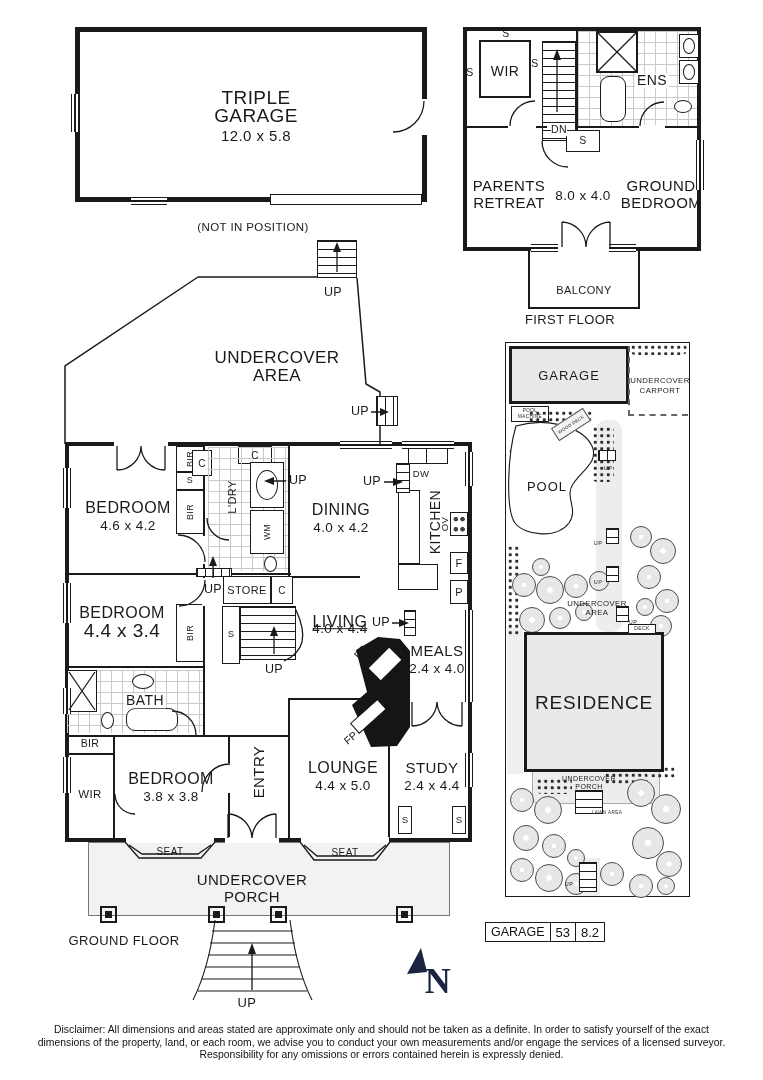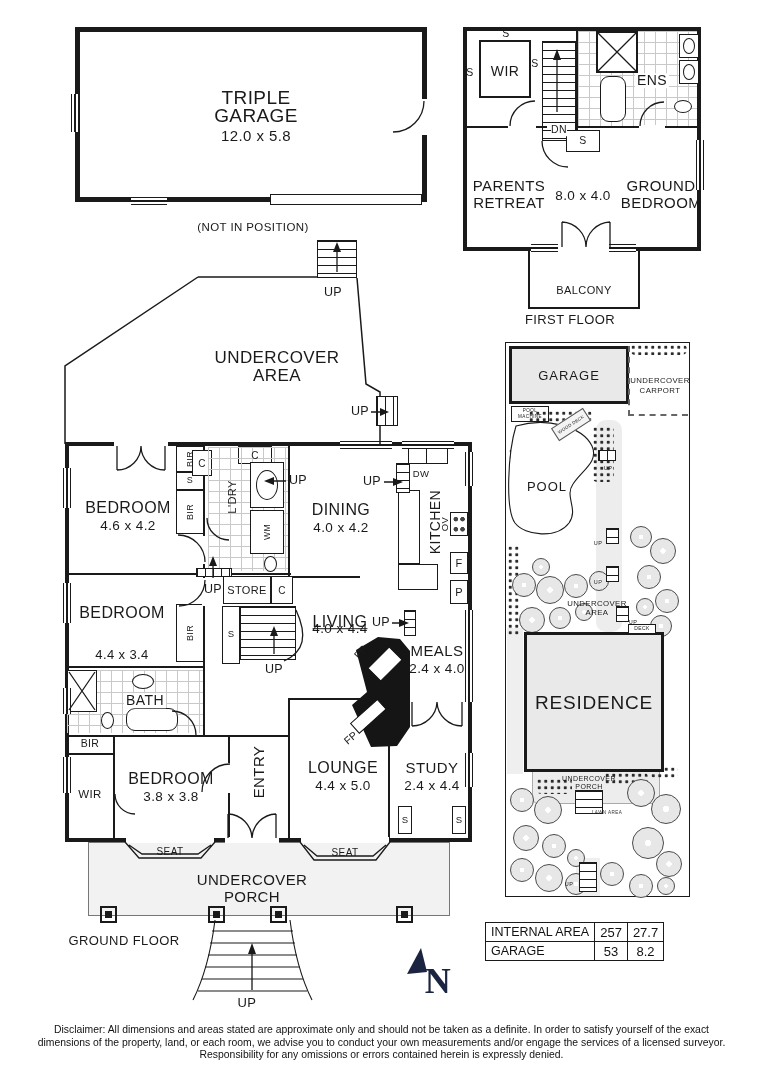--- a/index.html
+++ b/index.html
@@ -182,21 +182,21 @@
   <div class="post" style="left:270px;top:906px;"></div>
   <div class="post" style="left:396px;top:906px;"></div>
 
   <div class="lbl" style="left:277px;top:358px;font-size:17px;">UNDERCOVER</div>
   <div class="lbl" style="left:277px;top:376px;font-size:17px;">AREA</div>
   <div class="lbl" style="left:333px;top:293px;font-size:12.5px;">UP</div>
   <div class="lbl" style="left:360px;top:412px;font-size:12.5px;">UP</div>
   <div class="lbl" style="left:128px;top:508px;font-size:16px;">BEDROOM</div>
   <div class="lbl" style="left:128px;top:526px;font-size:13.5px;">4.6 x 4.2</div>
   <div class="lbl" style="left:122px;top:613px;font-size:16px;">BEDROOM</div>
-  <div class="lbl" style="left:122px;top:631px;font-size:13px;margin-top:24px;">4.4 x 3.4</div>
+  <div class="lbl" style="left:122px;top:631px;font-size:19px;">4.4 x 3.4</div>
   <div class="lbl" style="left:145px;top:701px;font-size:14px;background:#fff;padding:0 2px;z-index:5;">BATH</div>
   <div class="lbl" style="left:90px;top:744px;font-size:10.5px;">BIR</div>
   <div class="lbl" style="left:90px;top:794px;font-size:11.5px;">WIR</div>
   <div class="lbl" style="left:171px;top:779px;font-size:16px;">BEDROOM</div>
   <div class="lbl" style="left:171px;top:797px;font-size:13.5px;">3.8 x 3.8</div>
   <div class="vlbl" style="left:258px;top:772px;font-size:15px;">ENTRY</div>
   <div class="lbl" style="left:343px;top:768px;font-size:16px;">LOUNGE</div>
   <div class="lbl" style="left:343px;top:786px;font-size:13.5px;">4.4 x 5.0</div>
   <div class="lbl" style="left:432px;top:768px;font-size:15px;">STUDY</div>
   <div class="lbl" style="left:432px;top:786px;font-size:13.5px;">2.4 x 4.4</div>
@@ -321,25 +321,20 @@
   <div class="lbl" style="left:598px;top:543px;font-size:5.5px;">UP</div>
   <div class="lbl" style="left:598px;top:582px;font-size:5.5px;">UP</div>
   <div class="lbl" style="left:633px;top:622px;font-size:5.5px;z-index:6;">UP</div>
   <div class="lbl" style="left:569px;top:884px;font-size:5.5px;">UP</div>
 
   <div class="lbl" style="left:438px;top:982px;font-size:36px;font-weight:bold;font-family:'Liberation Serif',serif;color:#1b2440;">N</div>
 
   <table class="legend">
     <tbody>
     <tr>
-      <td class="rowname">INTERNAL AREA</td>
-      <td>257</td>
-      <td>27.7</td>
-    </tr>
-    <tr>
       <td class="rowname">GARAGE</td>
       <td>53</td>
       <td>8.2</td>
     </tr>
   </tbody>
     </table>
 
   <div id="disclaimer">Disclaimer: All dimensions and areas stated are approximate only and should not be taken as a definite. In order to satisfy yourself of the exact dimensions of the property, land, or each room, we advise you to conduct your own measurements and/or engage the services of a licensed surveyor. Responsibility for any omissions or errors contained herein is expressly denied.</div>
 
   <svg class="overlay" width="763" height="1080" viewBox="0 0 763 1080">

